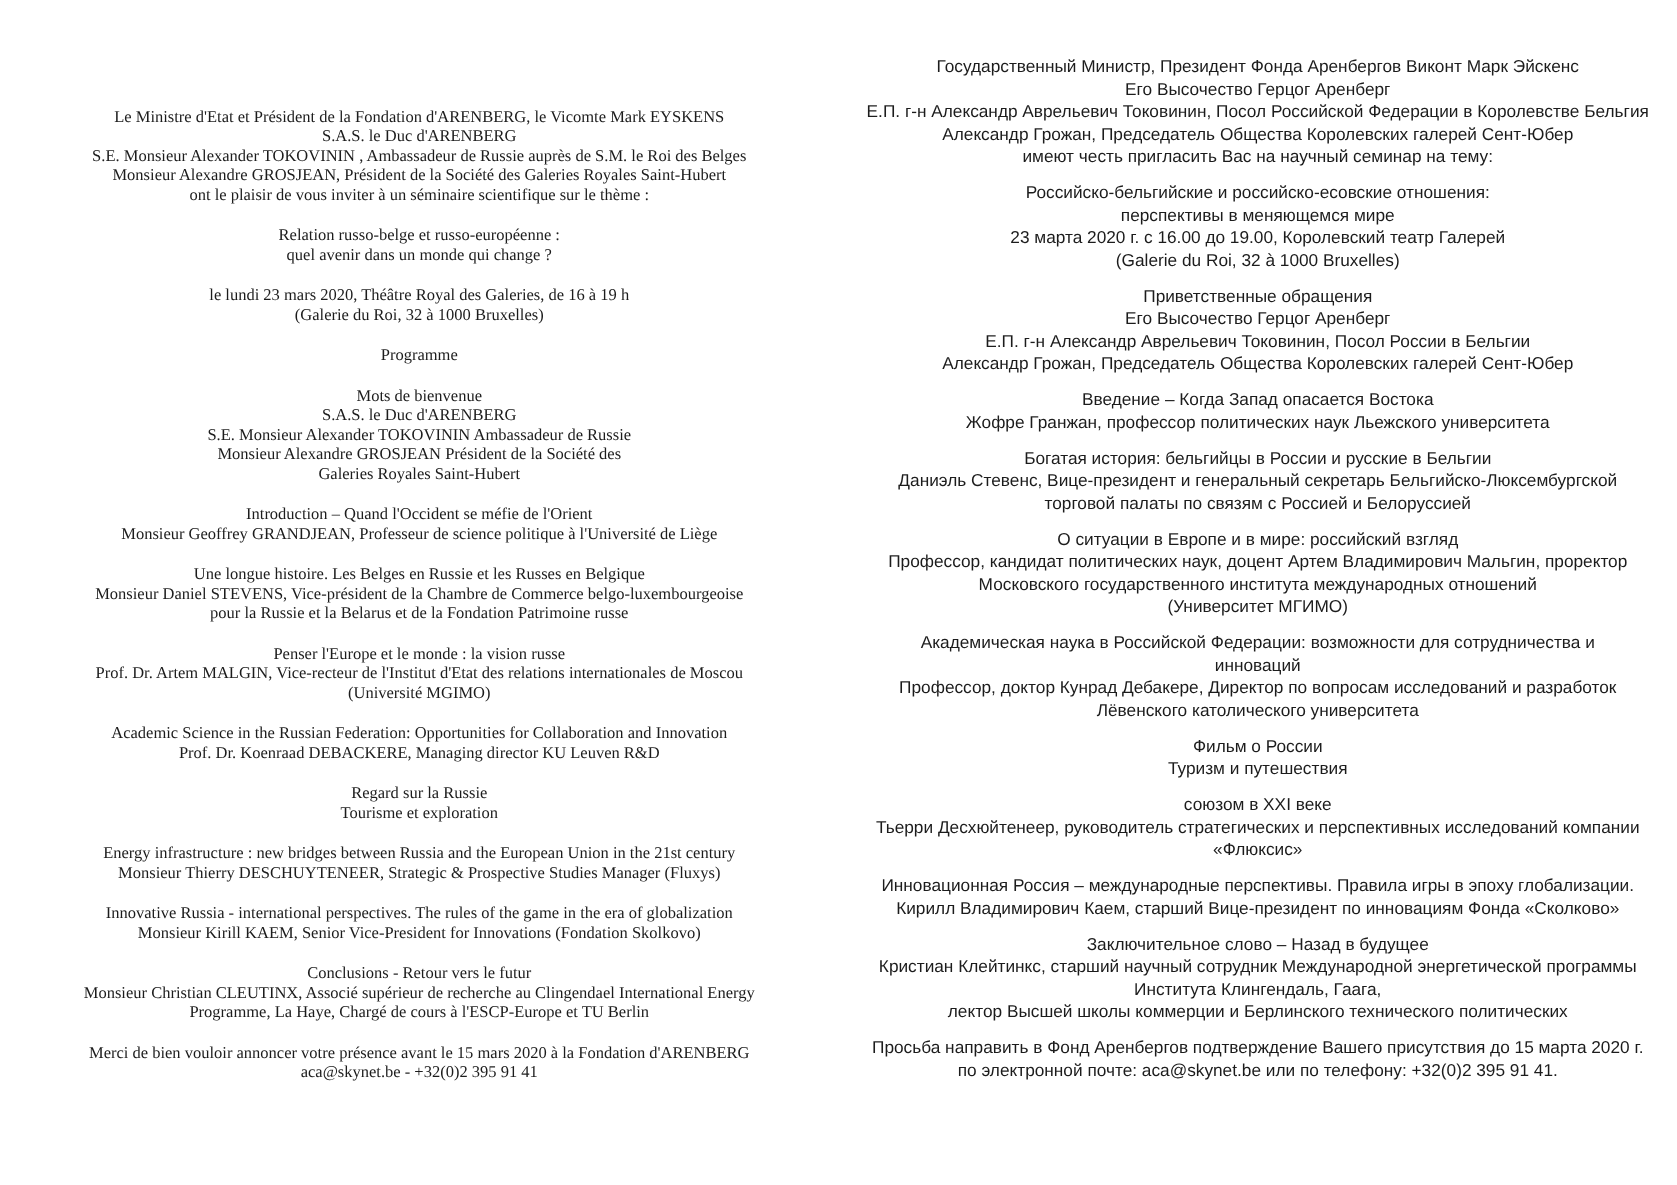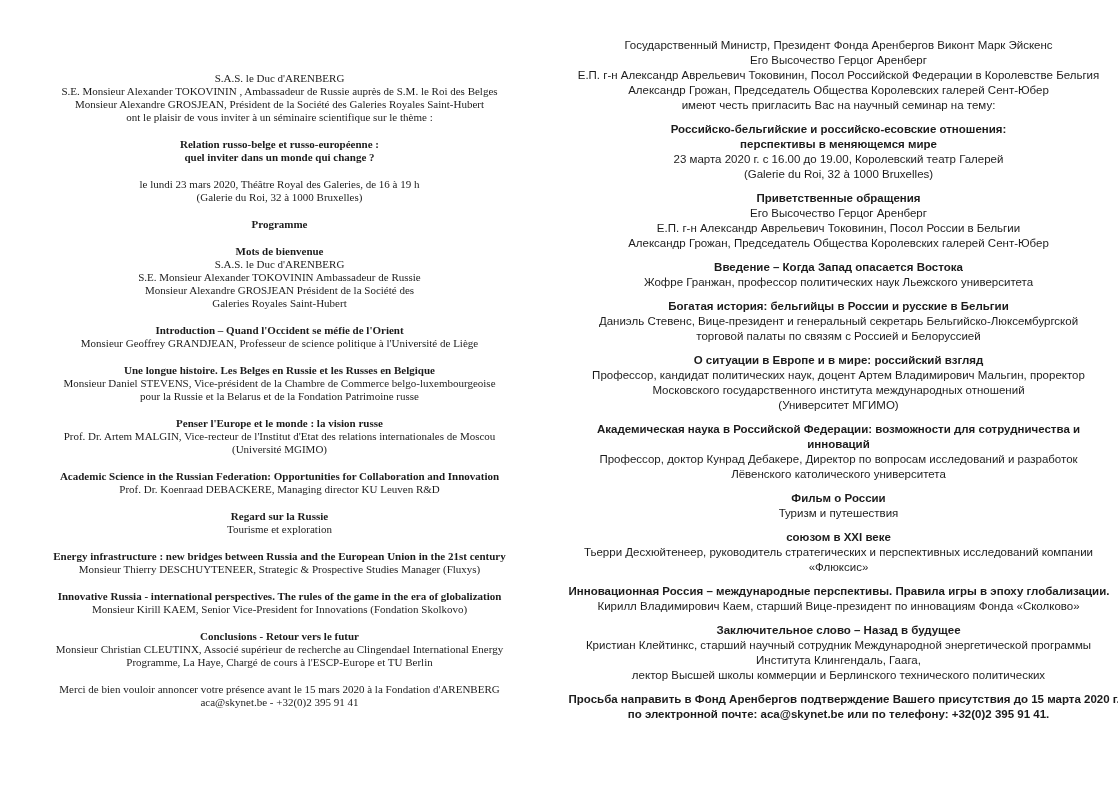--- a/index.html
+++ b/index.html
@@ -33,36 +33,37 @@
     padding-top: 34px;
     font-family: "Liberation Sans", sans-serif;
     font-size: 11.5px;
     line-height: 15px;
   }
   .col-right .block { margin: 4px auto 9px auto; width: 540px; }
   .line {
     white-space: nowrap;
     overflow: visible;
   }
-  .line.bold { font-weight: bold; }
+  .line.bold { font-weight: normal; }
 </style>
 </head>
 <body>
 
 <div class="spread">
   <div class="col col-left" id="col-left">
       <div class="block">
+        <p class="line">Le Ministre d'Etat et Président de la Fondation d'ARENBERG, le Vicomte Mark EYSKENS</p>
         <p class="line">S.A.S. le Duc d'ARENBERG</p>
         <p class="line">S.E. Monsieur Alexander TOKOVININ , Ambassadeur de Russie auprès de S.M. le Roi des Belges</p>
         <p class="line">Monsieur Alexandre GROSJEAN, Président de la Société des Galeries Royales Saint-Hubert</p>
         <p class="line">ont le plaisir de vous inviter à un séminaire scientifique sur le thème :</p>
       </div>
       <div class="block">
         <p class="line bold">Relation russo-belge et russo-européenne :</p>
-        <p class="line bold">quel inviter dans un monde qui change ?</p>
+        <p class="line bold">quel avenir dans un monde qui change ?</p>
       </div>
       <div class="block">
         <p class="line">le lundi 23 mars 2020, Théâtre Royal des Galeries, de 16 à 19 h</p>
         <p class="line">(Galerie du Roi, 32 à 1000 Bruxelles)</p>
       </div>
       <div class="block">
         <p class="line bold">Programme</p>
       </div>
       <div class="block">
         <p class="line bold">Mots de bienvenue</p>

